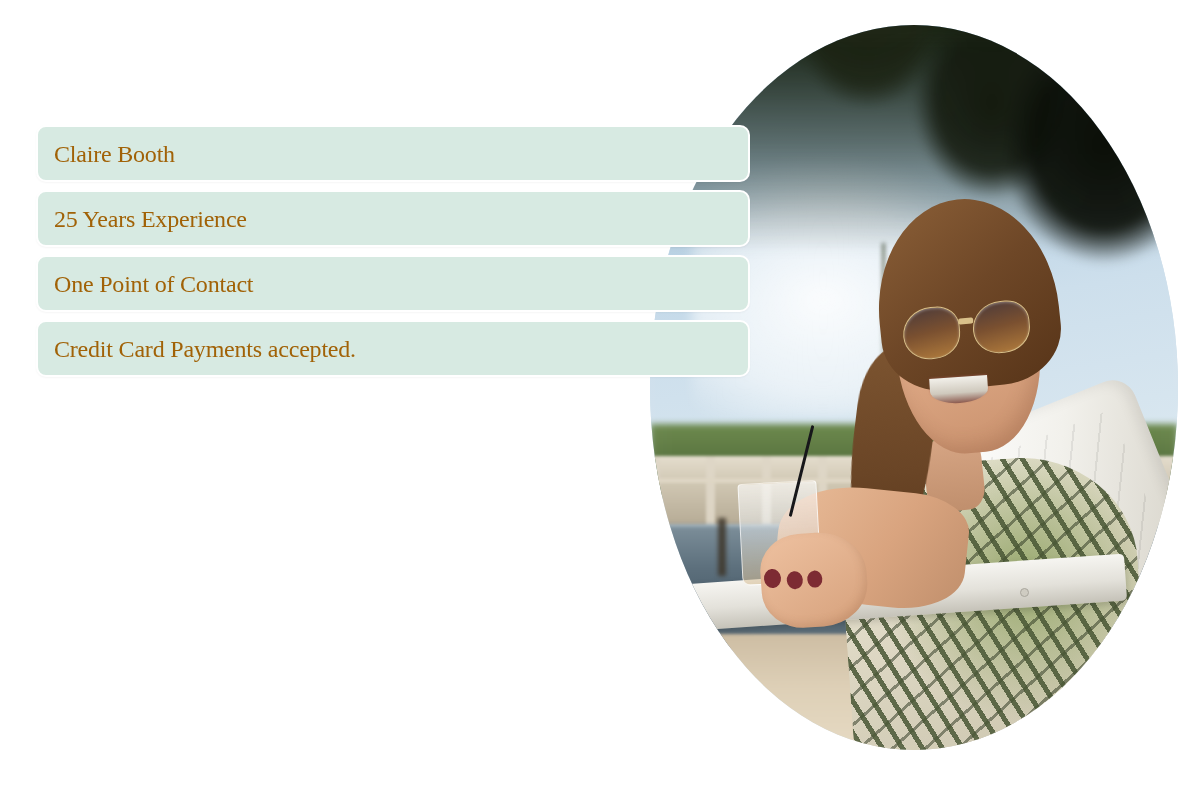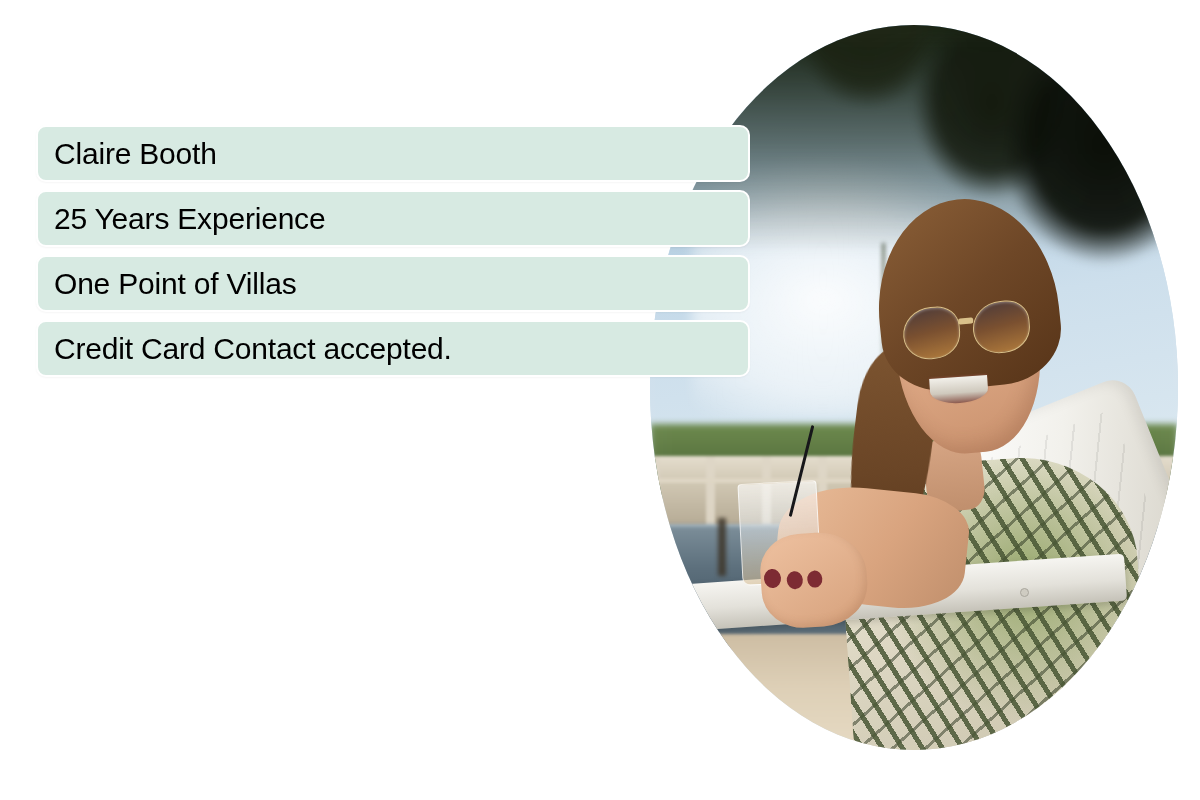--- a/index.html
+++ b/index.html
@@ -252,25 +252,26 @@
     background:#d7eae2;
     border:2px solid #ffffff;
     border-radius:10px;
     display:flex;
     align-items:center;
     padding:0 16px;
     box-shadow:0 1px 2px rgba(0,0,0,.04);
   }
   .pill:last-child { margin-bottom:0; }
   .pill-text {
-    font-size:30px;
+    font-size:24px;
     line-height:1;
-    color:#000000;
+    color:#a16207;
     letter-spacing:-0.2px;
     white-space:nowrap;
+    font-family:Liberation Serif, serif;
   }
 </style>
 </head>
 <body>
 
 <div class="canvas">
 
   <div class="photo-circle">
     <div class="photo-inner">
       <div class="ph-sky"></div>
@@ -314,20 +315,20 @@
   </div>
 
   <div class="pill-stack">
     <div class="pill">
       <span class="pill-text">Claire Booth</span>
     </div>
     <div class="pill">
       <span class="pill-text">25 Years Experience</span>
     </div>
     <div class="pill">
-      <span class="pill-text">One Point of Villas</span>
+      <span class="pill-text">One Point of Contact</span>
     </div>
     <div class="pill">
-      <span class="pill-text">Credit Card Contact accepted.</span>
+      <span class="pill-text">Credit Card Payments accepted.</span>
     </div>
   </div>
 
 </div>
 
 </body></html>

